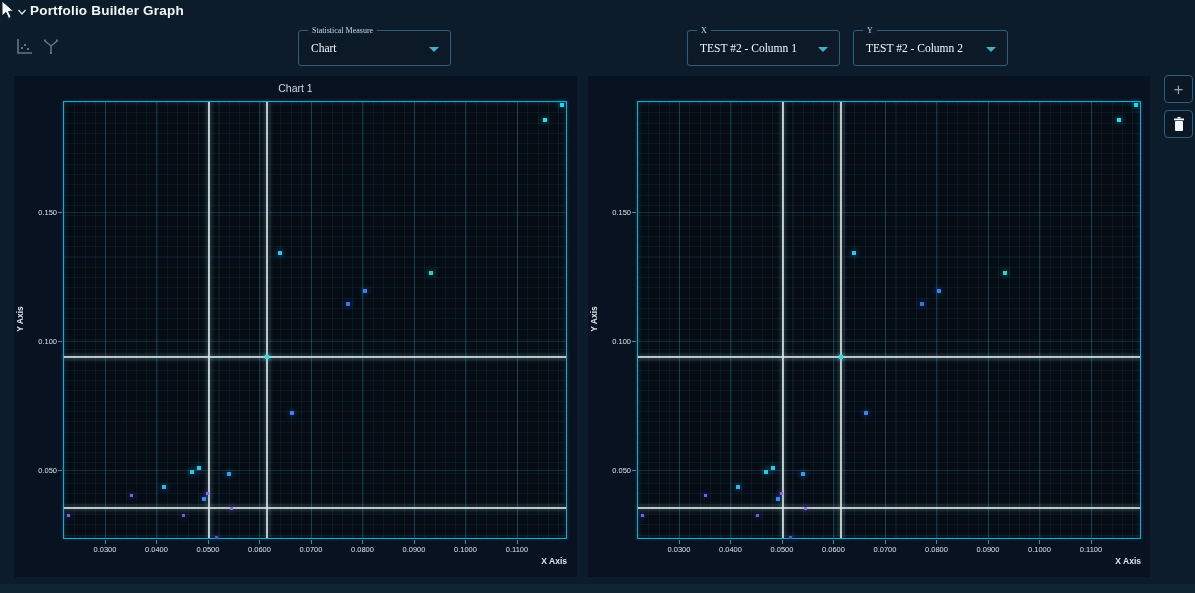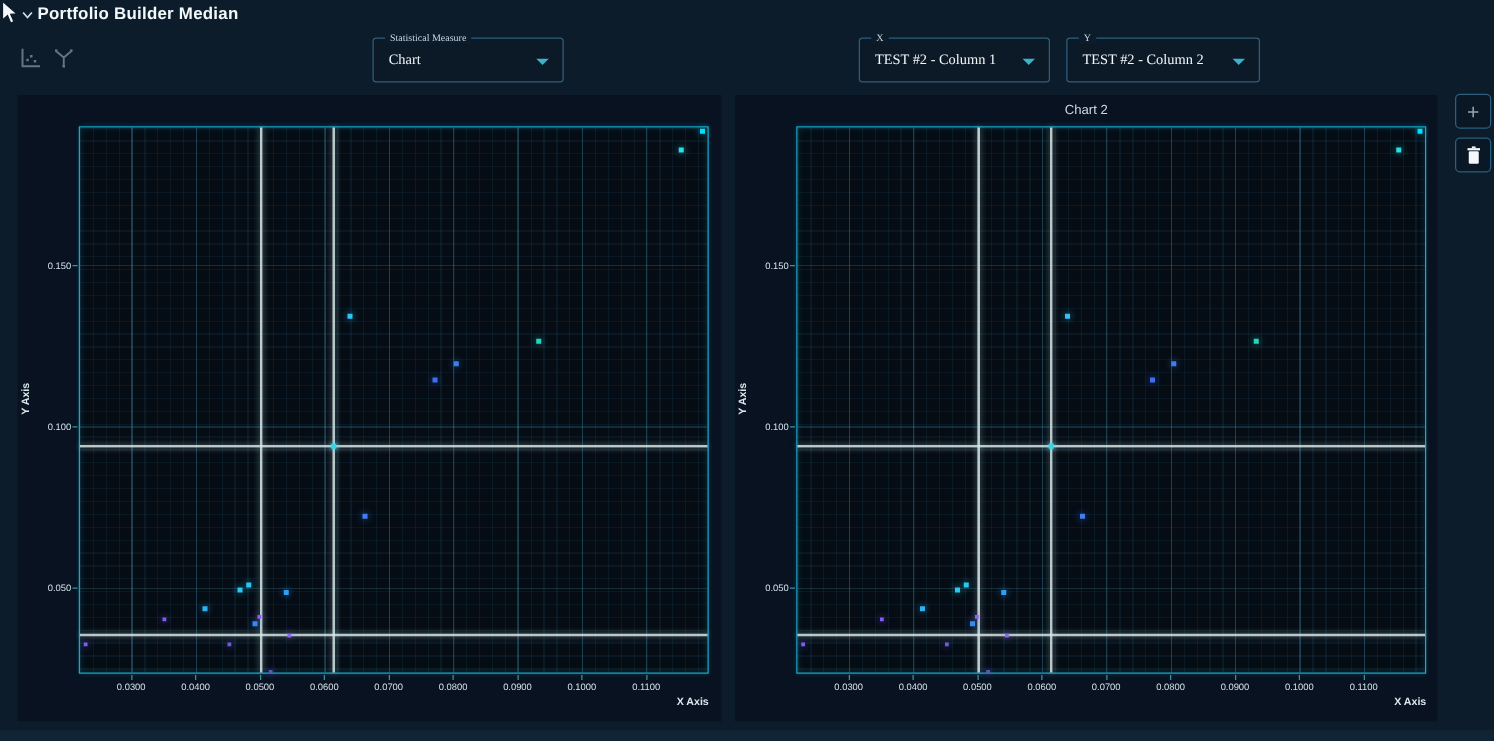--- a/index.html
+++ b/index.html
@@ -97,21 +97,21 @@
 </head>
 <body>
 
 <svg class="abs cursor" width="16" height="20" viewBox="0 0 16 20">
   <path d="M1,0 L1,15 L5,11.5 L7.6,17.5 L10.2,16.3 L7.6,10.5 L12.5,10 Z" fill="#f5f8fa" stroke="#0d1c2a" stroke-width="1"></path>
 </svg>
 
 <svg class="abs chevron" viewBox="0 0 10 10">
   <polyline points="1.5,3 5,7 8.5,3" fill="none" stroke="#cfdde6" stroke-width="1.4"></polyline>
 </svg>
-<div class="abs page-title">Portfolio Builder Median</div>
+<div class="abs page-title">Portfolio Builder Graph</div>
 
 <svg class="abs tool-icon one" viewBox="0 0 18 18">
   <path d="M2,2 L2,16 L16,16" fill="none" stroke="#76858f" stroke-width="1.6"></path>
   <rect x="5" y="10" width="2" height="2" fill="#76858f"></rect>
   <rect x="8" y="7" width="2" height="2" fill="#76858f"></rect>
   <rect x="11" y="11" width="2" height="2" fill="#76858f"></rect>
 </svg>
 <svg class="abs tool-icon two" viewBox="0 0 18 18">
   <path d="M9,9 L9,16 M9,9 L3,4 M9,9 L15,4" fill="none" stroke="#76858f" stroke-width="1.5"></path>
   <rect x="2" y="2.5" width="2" height="2" fill="#76858f"></rect>
@@ -129,20 +129,21 @@
   <span class="fvalue">TEST #2 - Column 1</span>
   <span class="farrow"></span>
 </div>
 <div class="abs field" id="field-y">
   <span class="flabel">Y</span>
   <span class="fvalue">TEST #2 - Column 2</span>
   <span class="farrow"></span>
 </div>
 
 <div class="abs chart-panel" id="panel-0">
+  <div class="chart-title">Chart 1</div>
   <div class="ylabel">Y Axis</div>
   <div class="plot">
       <div class="refline-v" style="left: 143.979px;"></div>
       <div class="refline-v" style="left: 201.661px;"></div>
       <div class="refline-h" style="top: 253.671px;"></div>
       <div class="refline-h" style="top: 405.347px;"></div>
       <div class="cross-pt" style="left: 200.661px; top: 252.671px; background: rgb(53, 213, 229); box-shadow: rgb(53, 213, 229) 0px 0px 4px;"></div>
       <div class="pt" style="left: 496.283px; top: 0.997345px; width: 4px; height: 4px; background: rgb(0, 224, 255); box-shadow: rgba(0, 224, 255, 0.333) 0px 0px 6px 1px;"></div>
       <div class="pt" style="left: 479.288px; top: 15.9841px; width: 4px; height: 4px; background: rgb(42, 223, 228); box-shadow: rgba(42, 223, 228, 0.333) 0px 0px 6px 1px;"></div>
       <div class="pt" style="left: 213.536px; top: 149.056px; width: 4px; height: 4px; background: rgb(46, 197, 245); box-shadow: rgba(46, 197, 245, 0.333) 0px 0px 6px 1px;"></div>
@@ -182,21 +183,20 @@
     <div class="tickmark" style="left: 502.991px; top: 464px; width: 1px; height: 4px;"></div>
     <div class="xtick-label" style="left: 480.991px; top: 469px;">0.1100</div>
     <div class="tickmark" style="left: 44px; top: 136.005px; width: 4px; height: 1px;"></div>
     <div class="ytick-label" style="left: 10px; top: 132.005px;">0.150</div>
     <div class="tickmark" style="left: 44px; top: 265.201px; width: 4px; height: 1px;"></div>
     <div class="ytick-label" style="left: 10px; top: 261.201px;">0.100</div>
     <div class="tickmark" style="left: 44px; top: 394.397px; width: 4px; height: 1px;"></div>
     <div class="ytick-label" style="left: 10px; top: 390.397px;">0.050</div>
   </div>
 <div class="abs chart-panel" id="panel-1">
-  <div class="chart-title">Chart 2</div>
   <div class="ylabel">Y Axis</div>
   <div class="plot">
       <div class="refline-v" style="left: 143.979px;"></div>
       <div class="refline-v" style="left: 201.661px;"></div>
       <div class="refline-h" style="top: 253.671px;"></div>
       <div class="refline-h" style="top: 405.347px;"></div>
       <div class="cross-pt" style="left: 200.661px; top: 252.671px; background: rgb(53, 213, 229); box-shadow: rgb(53, 213, 229) 0px 0px 4px;"></div>
       <div class="pt" style="left: 496.283px; top: 0.997345px; width: 4px; height: 4px; background: rgb(0, 224, 255); box-shadow: rgba(0, 224, 255, 0.333) 0px 0px 6px 1px;"></div>
       <div class="pt" style="left: 479.288px; top: 15.9841px; width: 4px; height: 4px; background: rgb(42, 223, 228); box-shadow: rgba(42, 223, 228, 0.333) 0px 0px 6px 1px;"></div>
       <div class="pt" style="left: 213.536px; top: 149.056px; width: 4px; height: 4px; background: rgb(46, 197, 245); box-shadow: rgba(46, 197, 245, 0.333) 0px 0px 6px 1px;"></div>

